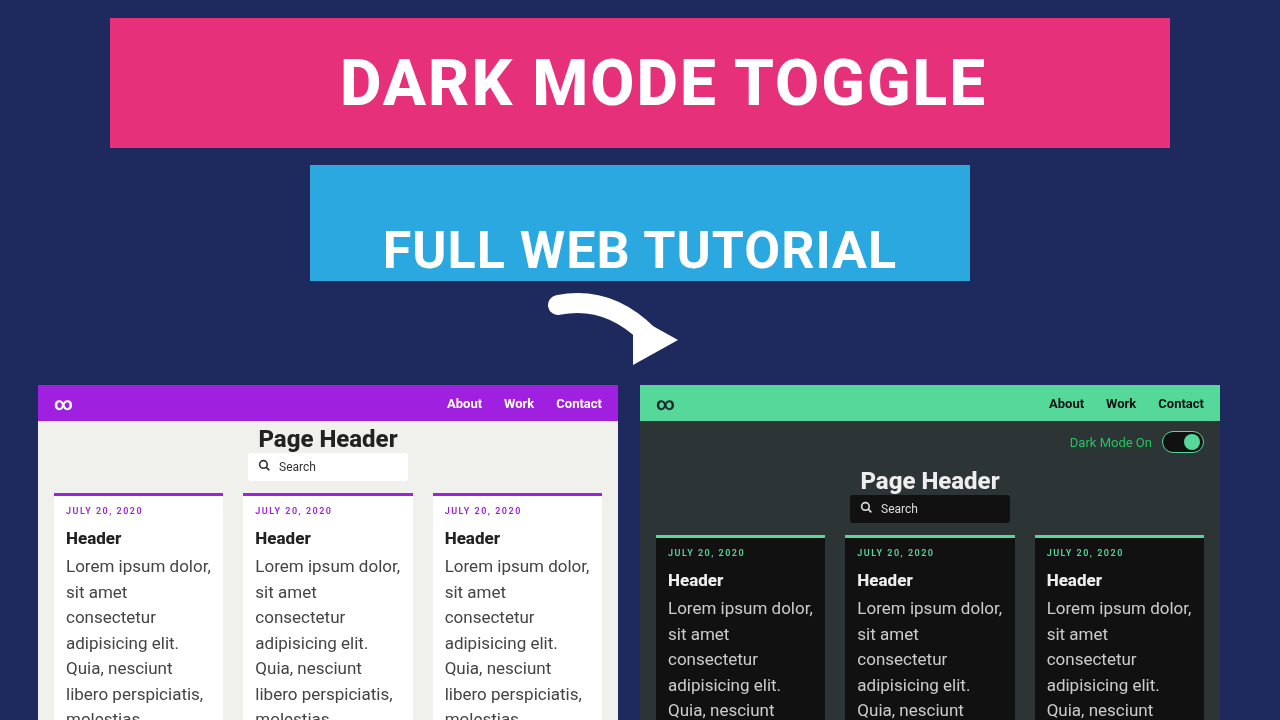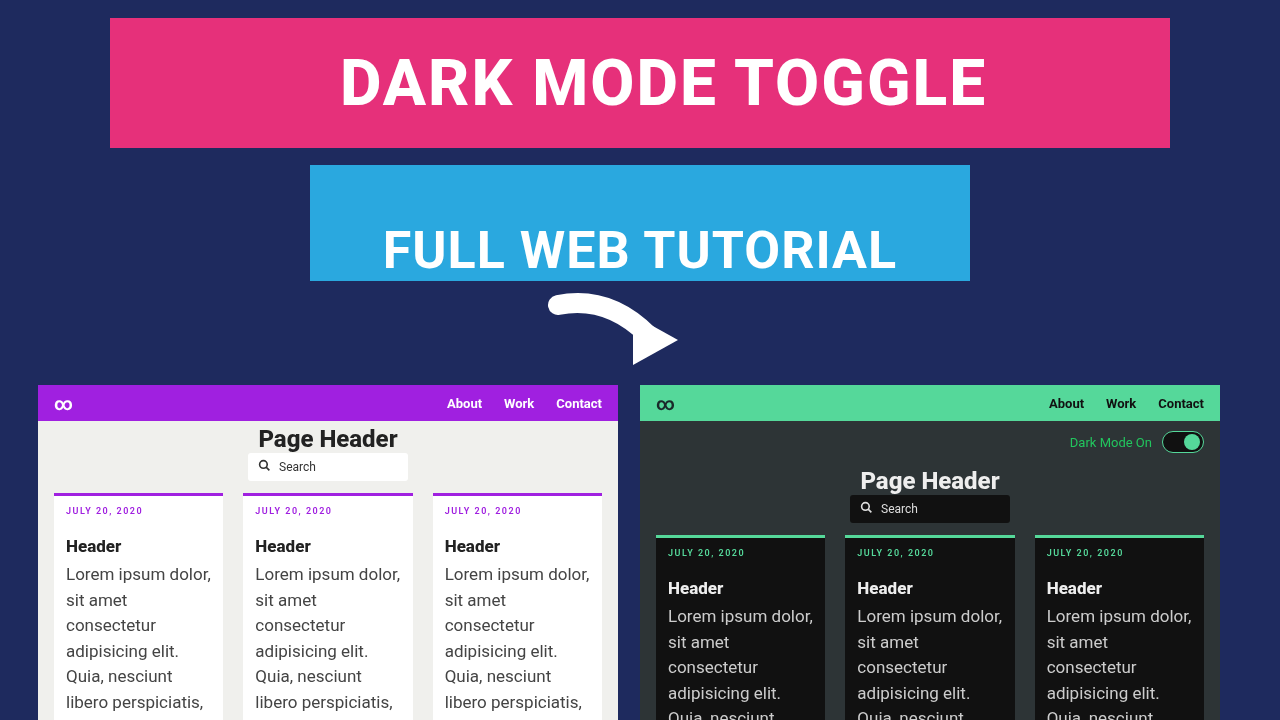--- a/index.html
+++ b/index.html
@@ -74,21 +74,21 @@
   .search-icon { font-size: 13px; }
   .search-text { font-size: 12px; }
 
   .cards { display: flex; gap: 20px; padding: 0 16px; }
   .card { flex: 1; padding: 10px 12px; border-top: 3px solid; min-height: 200px; }
   .left .card { background: #fff; border-top-color: #a020e0; }
   .right .card { background: #111; border-top-color: #55d89a; }
   .card-date { font-size: 9px; letter-spacing: 1.5px; font-weight: 600; }
   .left .card-date { color: #a020e0; }
   .right .card-date { color: #55d89a; }
-  .card-title { font-size: 17px; font-weight: 800; margin: 20px 0 6px; }
+  .card-title { font-size: 17px; font-weight: 800; margin: 12px 0 6px; }
   .left .card-title { color: #222; }
   .right .card-title { color: #eee; }
   .card-body { font-size: 17px; line-height: 1.5; }
   .left .card-body { color: #444; }
   .right .card-body { color: #ccc; }
 </style>
 </head>
 <body>
 
 <div class="banner-pink">

